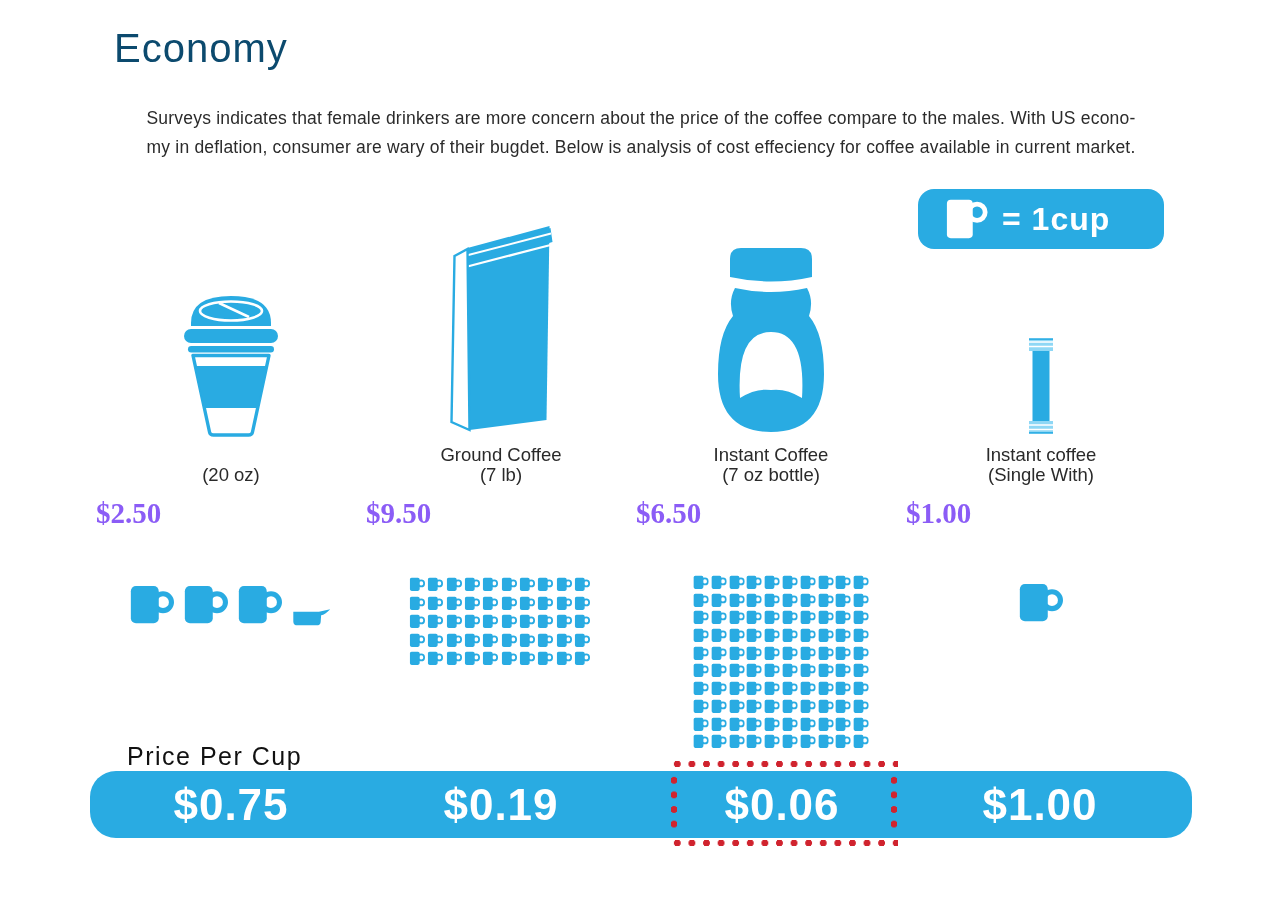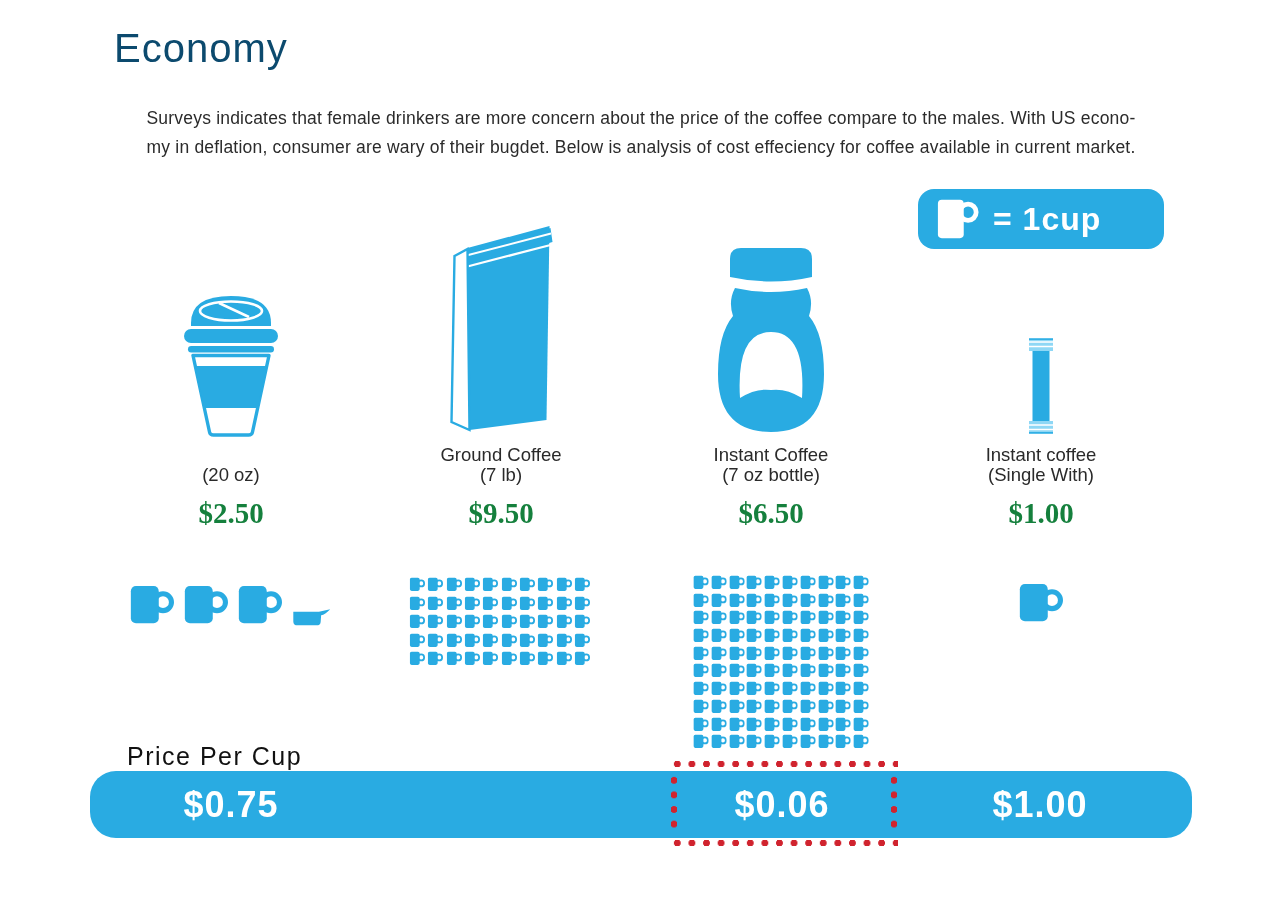--- a/index.html
+++ b/index.html
@@ -8,56 +8,56 @@
   :root { --blue:#29abe2; --red:#d0232e; }
 
   .canvas { position:relative; width:1280px; height:900px; background:#fff; overflow:hidden; }
 
   .title { position:absolute; left:114px; top:26px; font-size:40px; font-weight:400; letter-spacing:1px; color:#0c4a6e; }
 
   .desc { position:absolute; left:112px; top:104px; width:1058px; font-size:17.5px; line-height:29px;
           font-weight:400; color:#2b2b2b; text-align:center; letter-spacing:0.2px; }
 
   .legend { position:absolute; left:918px; top:189px; width:246px; height:60px; background:var(--blue);
-            border-radius:16px; display:flex; align-items:center; padding-left:17px; gap:12px; }
+            border-radius:16px; display:flex; align-items:center; padding-left:26px; gap:12px; }
   .legend-mug { width:46px; height:44px; display:block; }
   .legend-label { color:#fff; font-size:32px; font-weight:700; letter-spacing:1px; }
 
   .col { position:absolute; top:180px; width:270px; height:580px; }
   .col0 { left:96px; } .col1 { left:366px; } .col2 { left:636px; } .col3 { left:906px; }
 
   .prod-icon { position:absolute; left:50%; transform:translateX(-50%); color:var(--blue); display:block; }
   .icon-takeaway { top:107px; width:120px; height:150px; }
   .icon-bag      { top:32px;  width:135px; height:225px; }
   .icon-jar      { top:66px;  width:122px; height:191px; }
   .icon-stick    { top:157px; width:26px;  height:98px; }
 
   .prod-name  { position:absolute; top:264px; width:100%; text-align:center; font-size:18.5px; font-weight:300; color:#2a2a2a; }
   .prod-size  { position:absolute; top:284px; width:100%; text-align:center; font-size:18.5px; font-weight:300; color:#2a2a2a; }
-  .prod-price { position:absolute; top:317px; width:100%; text-align:center; font-family:"Liberation Serif", serif;
-                font-size:29px; font-weight:700; color:#15803d; }
+  .prod-price { position:absolute; top:317px; width:100%; text-align:left; font-family:"Liberation Serif", serif;
+                font-size:29px; font-weight:700; color:#8b5cf6; }
 
   .cups-row    { position:absolute; top:395px; left:0; width:100%; height:52px; display:flex;
                  justify-content:center; align-items:flex-end; gap:10px; }
   .cups-grid   { position:absolute; display:grid; }
   .grid-50     { top:396px; left:50%; transform:translateX(-50%); grid-template-columns:repeat(10, 18.35px); grid-auto-rows:18.6px; }
   .grid-100    { top:394px; left:57px; grid-template-columns:repeat(10, 17.8px); grid-auto-rows:17.7px; }
   .cups-single { position:absolute; top:397px; left:0; width:100%; display:flex; justify-content:center; }
 
   .mug-lg   { width:44px; height:48px; color:var(--blue); display:block; }
   .mug-sm   { width:16px; height:15.5px; color:var(--blue); display:block; }
   .mug-part { width:40px; height:19px; color:var(--blue); display:block; }
 
   .ppc-label { position:absolute; left:115px; top:742px; font-size:25px; font-weight:400;
                letter-spacing:1.5px; color:#111;margin-left:12px; }
 
   .price-bar { position:absolute; left:90px; top:771px; width:1102px; height:67px;
                background:var(--blue); border-radius:26px; z-index:1; }
   .bar-price { position:absolute; top:0; width:220px; line-height:67px; text-align:center;
-               color:#fff; font-size:36px; font-weight:700; letter-spacing:1px; }
+               color:#fff; font-size:44px; font-weight:700; letter-spacing:1px; }
   .bp0 { left:31px; } .bp1 { left:301px; } .bp2 { left:582px; } .bp3 { left:840px; }
 
   .dotted-box { position:absolute; left:670px; top:760px; width:228px; height:87px; z-index:3; }
   .dotted-box .edge { position:absolute; }
   .edge-top    { left:0; right:0; top:0; height:8px;
                  background-image:radial-gradient(circle 3.4px at 50% 50%, var(--red) 95%, rgba(0,0,0,0));
                  background-size:14.6px 8px; background-repeat:repeat-x; }
   .edge-bottom { left:0; right:0; bottom:0; height:8px;
                  background-image:radial-gradient(circle 3.4px at 50% 50%, var(--red) 95%, rgba(0,0,0,0));
                  background-size:14.6px 8px; background-repeat:repeat-x; }
@@ -623,20 +623,21 @@
         <svg class="mug-lg" viewBox="0 0 26 26">
           <use href="#mug-sym"></use>
         </svg>
       </div>
   </div>
 
   <div class="ppc-label">Price Per Cup</div>
 
   <div class="price-bar">
     <span class="bar-price bp0">$0.75</span>
+    <span class="bar-price bp1">$0.19</span>
     <span class="bar-price bp2">$0.06</span>
     <span class="bar-price bp3">$1.00</span>
   </div>
 
   <div class="dotted-box">
     <div class="edge edge-top"></div>
     <div class="edge edge-bottom"></div>
     <div class="edge edge-left"></div>
     <div class="edge edge-right"></div>
   </div>

